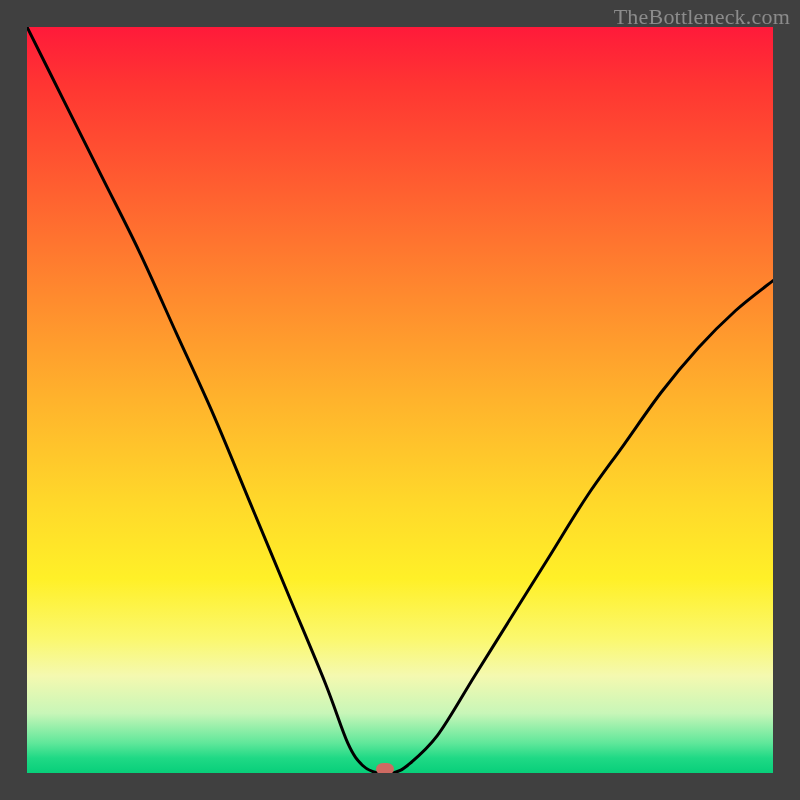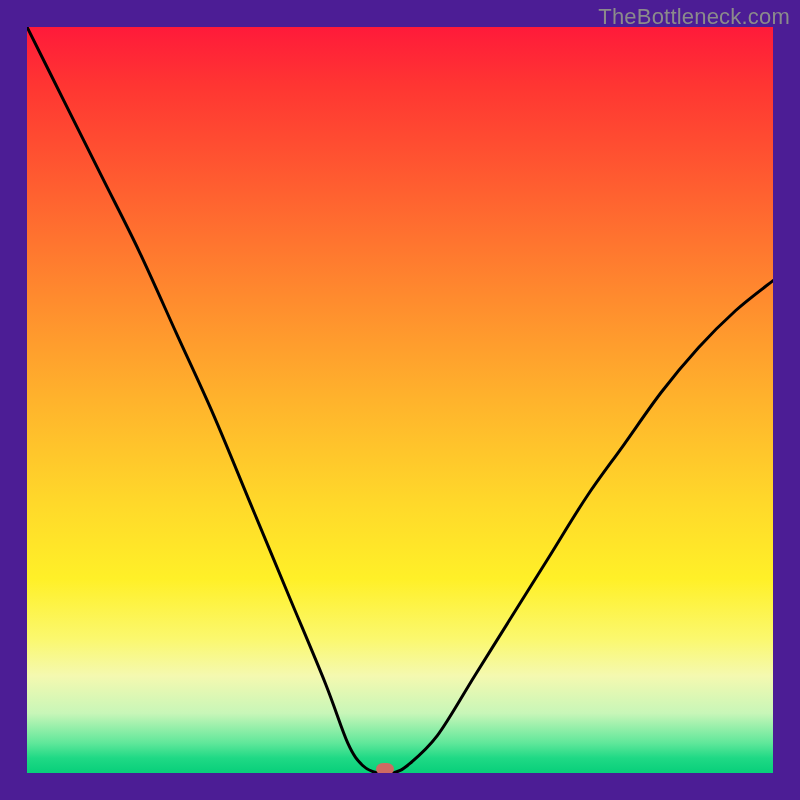--- a/index.html
+++ b/index.html
@@ -8,21 +8,22 @@
     width: 800px;
     height: 800px;
     background: #000;
     overflow: hidden;
     font-family: Arial, Helvetica, sans-serif;
   }
   .frame {
     position: relative;
     width: 800px;
     height: 800px;
-    background: #4c1d95;
+    background: #404040;
+    font-family: Liberation Serif, serif;
   }
   .plot {
     position: absolute;
     left: 27px;
     top: 27px;
     width: 746px;
     height: 746px;
     overflow: hidden;
   }
   .gradient {

